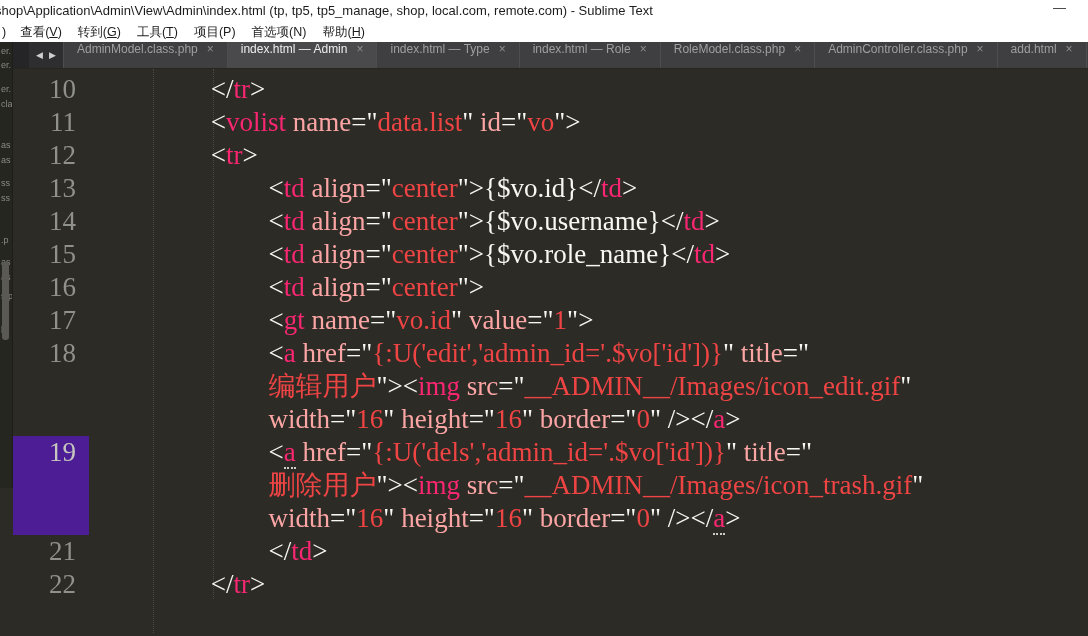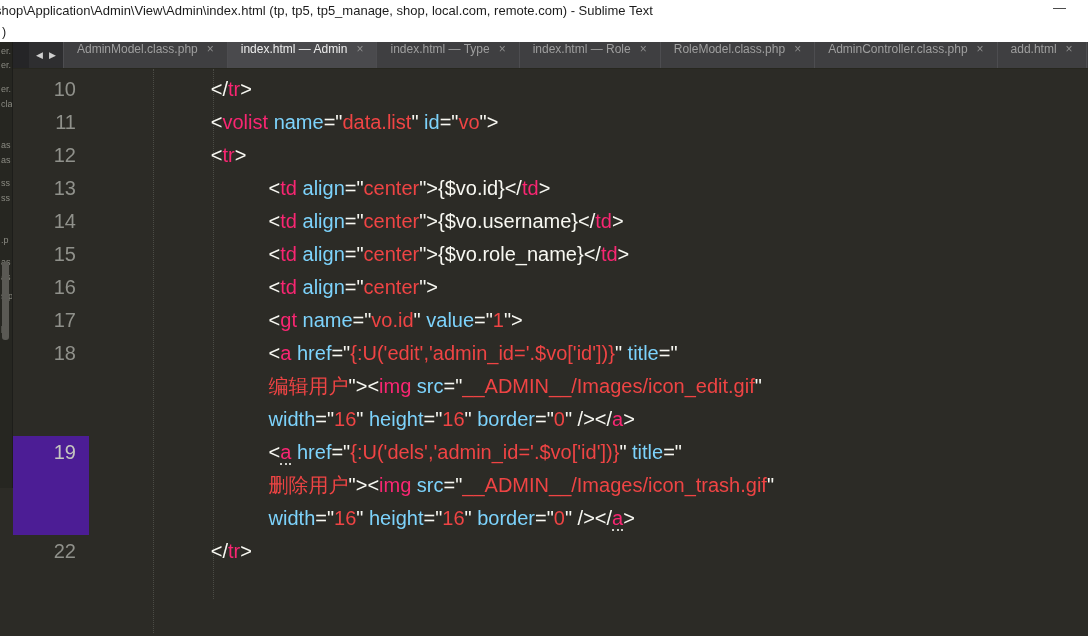--- a/index.html
+++ b/index.html
@@ -18,40 +18,48 @@
   .main{flex:1;display:flex;flex-direction:column;min-width:0;}
   .tabbar{height:26px;background:#39393b;display:flex;align-items:stretch;overflow:hidden;border-bottom:1px solid #27271f;}
   .tab-gap{width:16px;background:#252527;flex:none;}
   .tab-nav{width:34px;background:#2e2e30;display:flex;align-items:center;justify-content:center;gap:6px;color:#cfcfcf;font-size:9px;flex:none;}
   .tab{display:flex;align-items:flex-start;padding:0 13px;font-size:12px;color:#9f9f9f;background:#3f3f41;border-left:1px solid #4d4d50;white-space:nowrap;flex:none;}
   .tab.active{background:#4a4a4d;color:#ededed;}
   .tab .close{margin-left:9px;font-size:12px;color:#8f8f8f;}
   .tab-fill{flex:1;background:#39393b;}
   .editor{flex:1;position:relative;background:#2c2b26;overflow:hidden;padding-top:4px;box-sizing:border-box;}
   .guide{position:absolute;top:0;width:0;border-left:1px dotted rgba(245,245,235,0.16);}
-  .row{height:33px;display:flex;font-family:Liberation Sans, sans-serif;font-size:20px;line-height:33px;white-space:pre;position:relative;}
+  .row{height:33px;display:flex;font-family:Liberation Serif, serif;font-size:27px;line-height:33px;white-space:pre;position:relative;}
   .gut{width:76px;flex:none;text-align:right;padding-right:13px;box-sizing:border-box;color:#90918b;}
   .gut.hl{background:#4c1d95;color:#c5c6bf;}
   .code{flex:1;overflow:hidden;}
   .c-p{color:#f8f8f2;}
   .c-t{color:#f92672;}
-  .c-a{color:#7dd3fc;}
+  .c-a{color:#fca5a5;}
   .c-s{color:#ef4444;}
   .c-u{border-bottom:2px dotted rgba(248,248,242,0.8);}
 </style>
 </head>
 <body>
 
 <div class="titlebar">
   <span class="title-text">shop\Application\Admin\View\Admin\index.html (tp, tp5, tp5_manage, shop, local.com, remote.com) - Sublime Text</span>
   <span class="min-btn">—</span>
 </div>
 
 <div class="menubar">
   <span class="menu-frag">)</span>
+  <span id="menu-items" style="display:flex;">
+      <span class="menu-item">查看(<span class="u">V</span>)</span>
+      <span class="menu-item">转到(<span class="u">G</span>)</span>
+      <span class="menu-item">工具(<span class="u">T</span>)</span>
+      <span class="menu-item">项目(<span>P</span>)</span>
+      <span class="menu-item">首选项(<span>N</span>)</span>
+      <span class="menu-item">帮助(<span class="u">H</span>)</span>
+    </span>
 </div>
 
 <div class="body-row">
   <div class="sliver" id="sliver">
       <span class="frag" style="top: 4px;">er.</span>
       <span class="frag" style="top: 18px;">er.</span>
       <span class="frag" style="top: 42px;">er.</span>
       <span class="frag" style="top: 57px;">cla</span>
       <span class="frag" style="top: 98px;">as</span>
       <span class="frag" style="top: 113px;">as</span>
@@ -114,16 +122,17 @@
         <div class="row"><span class="gut">14</span><span class="code" style="padding-left: 179.6px;"><span class="c-p">&lt;</span><span class="c-t">td</span><span class="c-p"> </span><span class="c-a">align</span><span class="c-p">="</span><span class="c-s">center</span><span class="c-p">"&gt;</span><span class="c-p">{$vo.username}</span><span class="c-p">&lt;/</span><span class="c-t">td</span><span class="c-p">&gt;</span></span></div>
         <div class="row"><span class="gut">15</span><span class="code" style="padding-left: 179.6px;"><span class="c-p">&lt;</span><span class="c-t">td</span><span class="c-p"> </span><span class="c-a">align</span><span class="c-p">="</span><span class="c-s">center</span><span class="c-p">"&gt;</span><span class="c-p">{$vo.role_name}</span><span class="c-p">&lt;/</span><span class="c-t">td</span><span class="c-p">&gt;</span></span></div>
         <div class="row"><span class="gut">16</span><span class="code" style="padding-left: 179.6px;"><span class="c-p">&lt;</span><span class="c-t">td</span><span class="c-p"> </span><span class="c-a">align</span><span class="c-p">="</span><span class="c-s">center</span><span class="c-p">"&gt;</span></span></div>
         <div class="row"><span class="gut">17</span><span class="code" style="padding-left: 179.6px;"><span class="c-p">&lt;</span><span class="c-t">gt</span><span class="c-p"> </span><span class="c-a">name</span><span class="c-p">="</span><span class="c-s">vo.id</span><span class="c-p">"</span><span class="c-p"> </span><span class="c-a">value</span><span class="c-p">="</span><span class="c-s">1</span><span class="c-p">"&gt;</span></span></div>
         <div class="row"><span class="gut">18</span><span class="code" style="padding-left: 179.6px;"><span class="c-p">&lt;</span><span class="c-t">a</span><span class="c-p"> </span><span class="c-a">href</span><span class="c-p">="</span><span class="c-s">{:U('edit','admin_id='.$vo['id'])}</span><span class="c-p">"</span><span class="c-p"> </span><span class="c-a">title</span><span class="c-p">="</span></span></div>
         <div class="row"><span class="gut"></span><span class="code" style="padding-left: 179.6px;"><span class="c-s">编辑用户</span><span class="c-p">"&gt;</span><span class="c-p">&lt;</span><span class="c-t">img</span><span class="c-p"> </span><span class="c-a">src</span><span class="c-p">="</span><span class="c-s">__ADMIN__/Images/icon_edit.gif</span><span class="c-p">"</span></span></div>
         <div class="row"><span class="gut"></span><span class="code" style="padding-left: 179.6px;"><span class="c-a">width</span><span class="c-p">="</span><span class="c-s">16</span><span class="c-p">"</span><span class="c-p"> </span><span class="c-a">height</span><span class="c-p">="</span><span class="c-s">16</span><span class="c-p">"</span><span class="c-p"> </span><span class="c-a">border</span><span class="c-p">="</span><span class="c-s">0</span><span class="c-p">"</span><span class="c-p"> /&gt;&lt;/</span><span class="c-t">a</span><span class="c-p">&gt;</span></span></div>
         <div class="row"><span class="gut hl">19</span><span class="code" style="padding-left: 179.6px;"><span class="c-p">&lt;</span><span class="c-t c-u">a</span><span class="c-p"> </span><span class="c-a">href</span><span class="c-p">="</span><span class="c-s">{:U('dels','admin_id='.$vo['id'])}</span><span class="c-p">"</span><span class="c-p"> </span><span class="c-a">title</span><span class="c-p">="</span></span></div>
         <div class="row"><span class="gut hl"></span><span class="code" style="padding-left: 179.6px;"><span class="c-s">删除用户</span><span class="c-p">"&gt;</span><span class="c-p">&lt;</span><span class="c-t">img</span><span class="c-p"> </span><span class="c-a">src</span><span class="c-p">="</span><span class="c-s">__ADMIN__/Images/icon_trash.gif</span><span class="c-p">"</span></span></div>
         <div class="row"><span class="gut hl"></span><span class="code" style="padding-left: 179.6px;"><span class="c-a">width</span><span class="c-p">="</span><span class="c-s">16</span><span class="c-p">"</span><span class="c-p"> </span><span class="c-a">height</span><span class="c-p">="</span><span class="c-s">16</span><span class="c-p">"</span><span class="c-p"> </span><span class="c-a">border</span><span class="c-p">="</span><span class="c-s">0</span><span class="c-p">"</span><span class="c-p"> /&gt;&lt;/</span><span class="c-t c-u">a</span><span class="c-p">&gt;</span></span></div>
+        <div class="row"><span class="gut">21</span><span class="code" style="padding-left: 179.6px;"><span class="c-p">&lt;/</span><span class="c-t">td</span><span class="c-p">&gt;</span></span></div>
         <div class="row"><span class="gut">22</span><span class="code" style="padding-left: 121.8px;"><span class="c-p">&lt;/</span><span class="c-t">tr</span><span class="c-p">&gt;</span></span></div>
       </div>
   </div>
 </div>
 
 </body></html>

